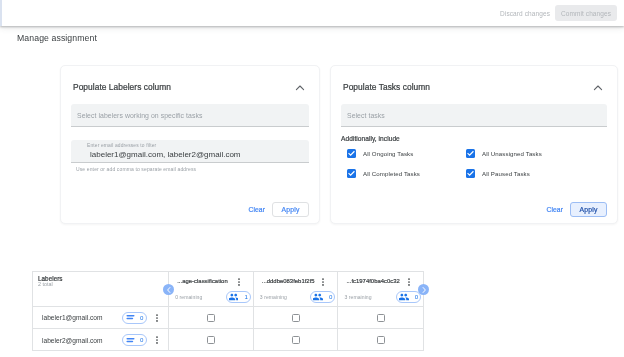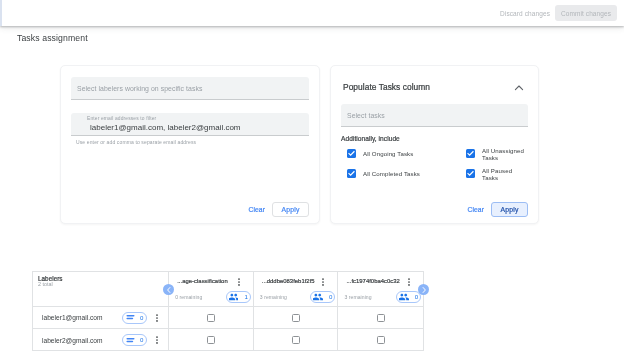--- a/index.html
+++ b/index.html
@@ -38,21 +38,21 @@
     font-size:8.7px;color:#3c4043;letter-spacing:.1px;
   }
 
   
   .card{
     position:absolute;background:#fff;border:1px solid #f1f2f4;border-radius:5px;
     box-sizing:border-box;
     box-shadow:0 1px 2px rgba(60,64,67,.05);
   }
   #card-labelers{left:60px;top:65px;width:260px;height:159px;}
-  #card-tasks{left:330px;top:65px;width:209px;height:159px;}
+  #card-tasks{left:330px;top:65px;width:288px;height:159px;}
 
   .card-head{
     display:flex;align-items:center;justify-content:space-between;
     padding:14px 13px 0 12px;
   }
   .card-title{font-size:8.4px;font-weight:400;color:#3c4043;letter-spacing:.05px;-webkit-text-stroke:0.22px #3c4043;}
   .chevron{width:10px;height:10px;margin-top:3px;margin-right:1px;line-height:0;}
 
   .card-body{padding:0 10px;}
 
@@ -140,23 +140,31 @@
 <body>
 
 <div class="page">
 
   <div class="topbar">
     <div class="leftedge"></div>
     <button class="btn-discard">Discard changes</button>
     <button class="btn-commit">Commit changes</button>
   </div>
 
-  <div class="page-title">Tasks assignment</div>
+  <div class="page-title">Manage assignment</div>
 
   <div class="card" id="card-labelers">
+    <div class="card-head">
+      <div class="card-title">Populate Labelers column</div>
+      <span class="chevron">
+        <svg width="10" height="10" viewBox="0 0 10 10">
+            <path d="M1.4 6.6 L5 3.0 L8.6 6.6" fill="none" stroke="#5f6368" stroke-width="1.1" stroke-linecap="round" stroke-linejoin="round"></path>
+          </svg>
+      </span>
+    </div>
     <div class="card-body">
       <div class="select-field">
         <span class="select-placeholder">Select labelers working on specific tasks</span>
       </div>
       <div class="text-field">
         <div class="tf-label">Enter email addresses to filter</div>
         <div class="tf-value">labeler1@gmail.com, labeler2@gmail.com</div>
       </div>
       <div class="tf-hint">Use enter or add comma to separate email address</div>
     </div>

